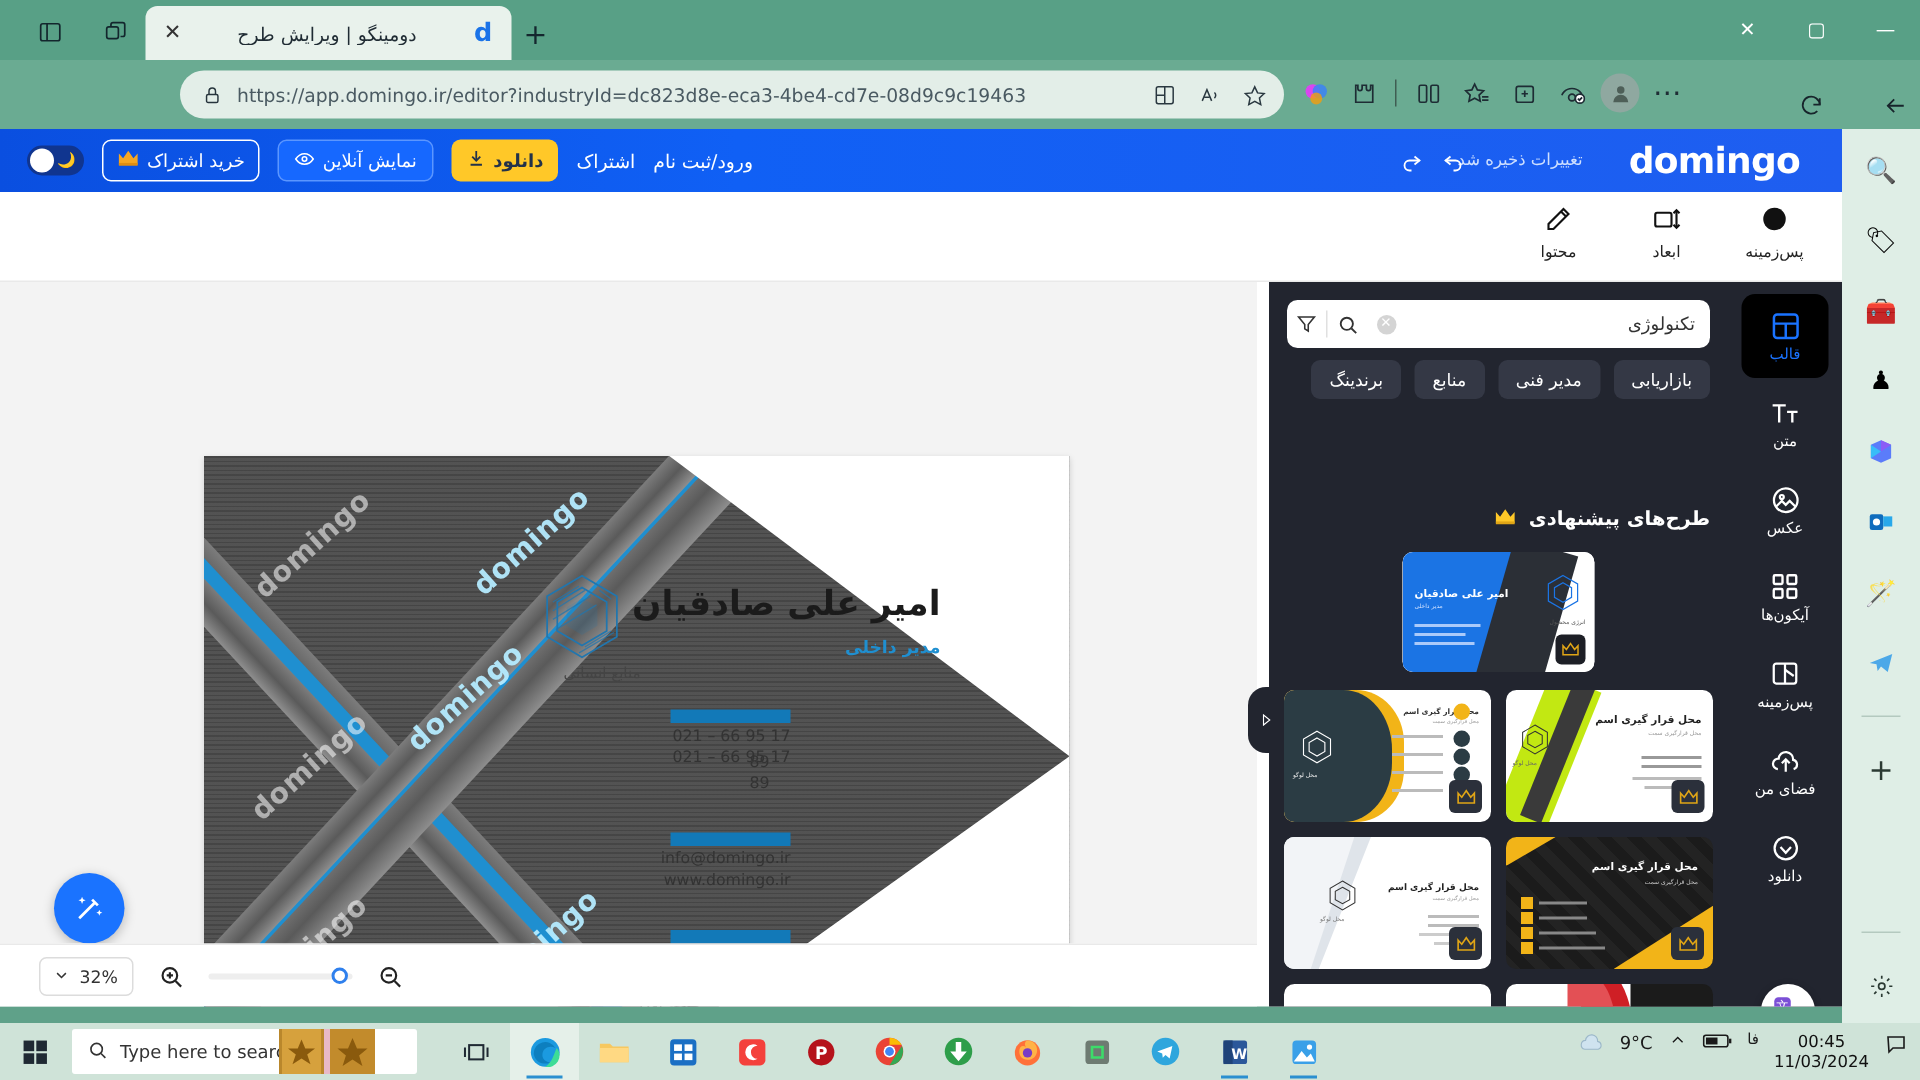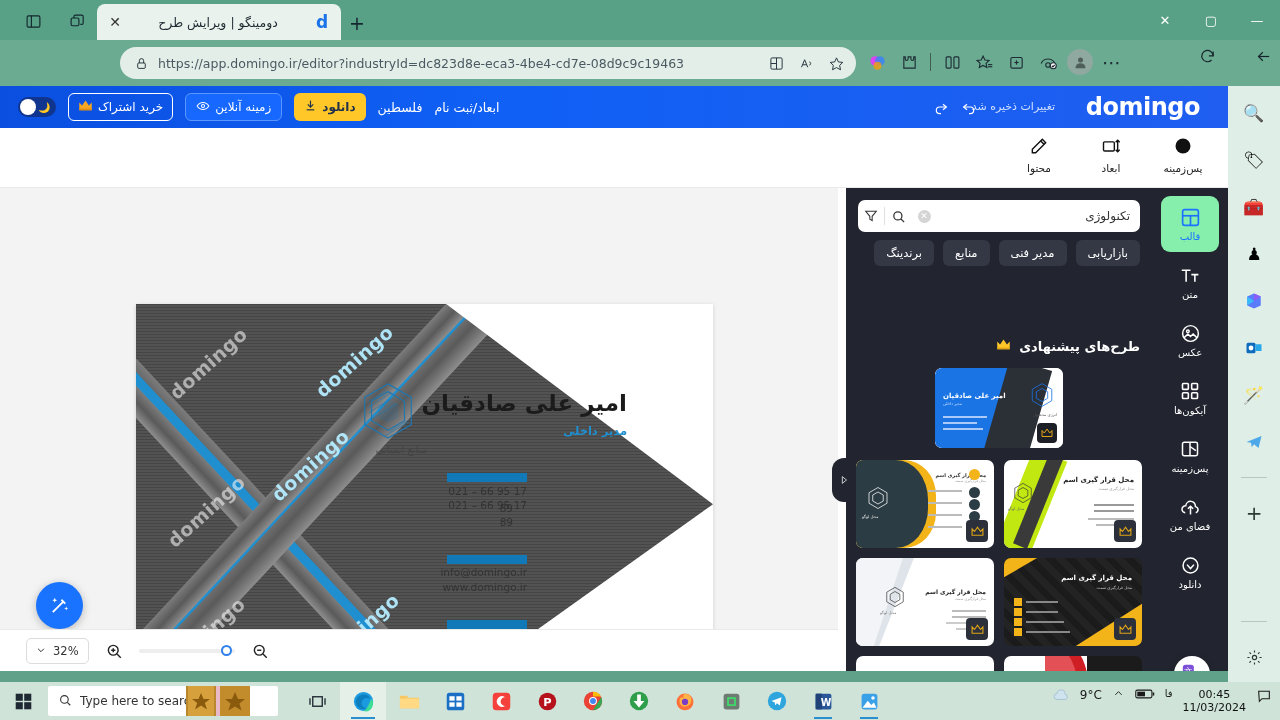--- a/index.html
+++ b/index.html
@@ -26,21 +26,21 @@
     white-space: nowrap; overflow: hidden; }
   .tab-close { width: 20px; height: 20px; display:flex; align-items:center; justify-content:center;
     font-size: 14px; color: #333; }
   .newtab { position: absolute; left: 345px; top: 12px; width: 24px; height: 22px;
     display: flex; align-items: center; justify-content: center; font-size: 19px; color: #14262e; }
   .wincontrols { position: absolute; right: 0; top: 0; height: 40px; display: flex; }
   .wc { width: 46px; height: 40px; display: flex; align-items: center; justify-content: center;
     color: #ffffff; font-size: 13px; }
 
   .toolbar { position: relative; height: 46px; background: #6aab92; display: flex;
-    align-items: flex-start; }
+    align-items: flex-end; }
   .navbtn { width: 34px; height: 32px; display: flex; align-items: center; justify-content: center;
     color: #17242b; }
   .omnibox { position: absolute; left: 120px; top: 7px; width: 736px; height: 32px;
     background: #e3eee8; border-radius: 16px; display: flex; align-items: center; direction: ltr;
     padding: 0 6px 0 10px; }
   .omni-lock { width: 22px; display: flex; align-items: center; justify-content: center; color:#26343c; }
   .omni-url { flex: 1; font-size: 12.5px; color: #4a5a62; white-space: nowrap; overflow: hidden;
     padding-left: 6px; }
   .omni-icons { display: flex; gap: 2px; }
   .omni-ic { width: 28px; height: 26px; display: flex; align-items: center; justify-content: center;
@@ -174,21 +174,21 @@
   .panel-toggle { position: absolute; left: 832px; top: 372px; width: 24px; height: 44px;
     background: #22252f; border-radius: 12px 0 0 12px; display: flex; align-items: center;
     justify-content: center; color: #fff; font-size: 11px; }
 
   
   .rail { position: absolute; left: 1152px; top: 102px; width: 76px; height: 573px;
     background: #22252f; display: flex; flex-direction: column; align-items: center;
     padding-top: 8px; gap: 2px; }
   .rail-item { width: 58px; height: 56px; border-radius: 9px; display: flex; flex-direction: column;
     align-items: center; justify-content: center; gap: 3px; color: #fff; }
-  .rail-item.active { background: #86efac; color: #1a73ff; }
+  .rail-item.active { background: #000000; color: #1a73ff; }
   .rail-ic { height: 22px; display: flex; align-items: center; justify-content: center; }
   .rail-lb { font-size: 10px; }
   .float-tr { position: absolute; left: 1174px; top: 570px; width: 36px; height: 36px;
     border-radius: 50%; background: #fff; display: flex; align-items: center; justify-content: center;
     box-shadow: 0 2px 6px rgba(0,0,0,.3); }
 
   
   .taskbar { position: absolute; left: 0; bottom: 0; width: 1280px; height: 38px;
     background: #cfe3d8; display: flex; align-items: center; direction: ltr; }
   .start { width: 46px; height: 38px; display: flex; align-items: center; justify-content: center; }
@@ -392,34 +392,34 @@
           </span>
           <span class="ur">
             <svg width="16" height="16" viewBox="0 0 24 24" fill="none" stroke="currentColor" stroke-width="1.8">
                 <polyline points="15,8 20,12 15,16"></polyline>
                 <path d="M20 12H10a5 5 0 0 0 0 10h2"></path>
               </svg>
           </span>
         </div>
 
         <div class="hdr-left">
-          <span class="btn-signin">ابعاد/ثبت نام</span>
-          <span class="btn-settings">فلسطین</span>
+          <span class="btn-signin">ورود/ثبت نام</span>
+          <span class="btn-settings">اشتراک</span>
           <span class="btn-download">
             <span>دانلود</span>
             <span>
               <svg width="13" height="13" viewBox="0 0 24 24" fill="none" stroke="#23324a" stroke-width="2.2">
                   <line x1="12" y1="3" x2="12" y2="15"></line>
                   <polyline points="7,10 12,15 17,10"></polyline>
                   <line x1="5" y1="20" x2="19" y2="20"></line>
                 </svg>
             </span>
           </span>
           <span class="btn-preview">
-            <span>زمینه آنلاین</span>
+            <span>نمایش آنلاین</span>
             <span>
               <svg width="14" height="14" viewBox="0 0 24 24" fill="none" stroke="#fff" stroke-width="1.8">
                   <path d="M2 12s4-6 10-6 10 6 10 6-4 6-10 6-10-6-10-6z"></path>
                   <circle cx="12" cy="12" r="2.6"></circle>
                 </svg>
             </span>
           </span>
           <span class="btn-sub">
             <span>خرید اشتراک</span>
             <span>

